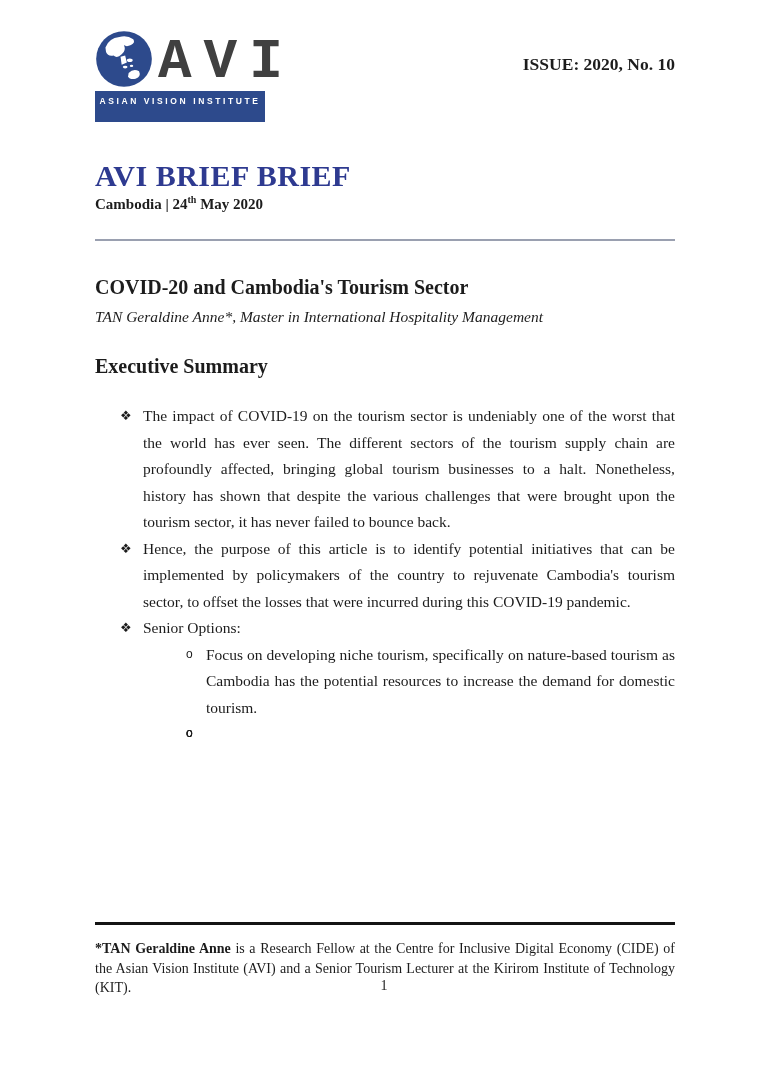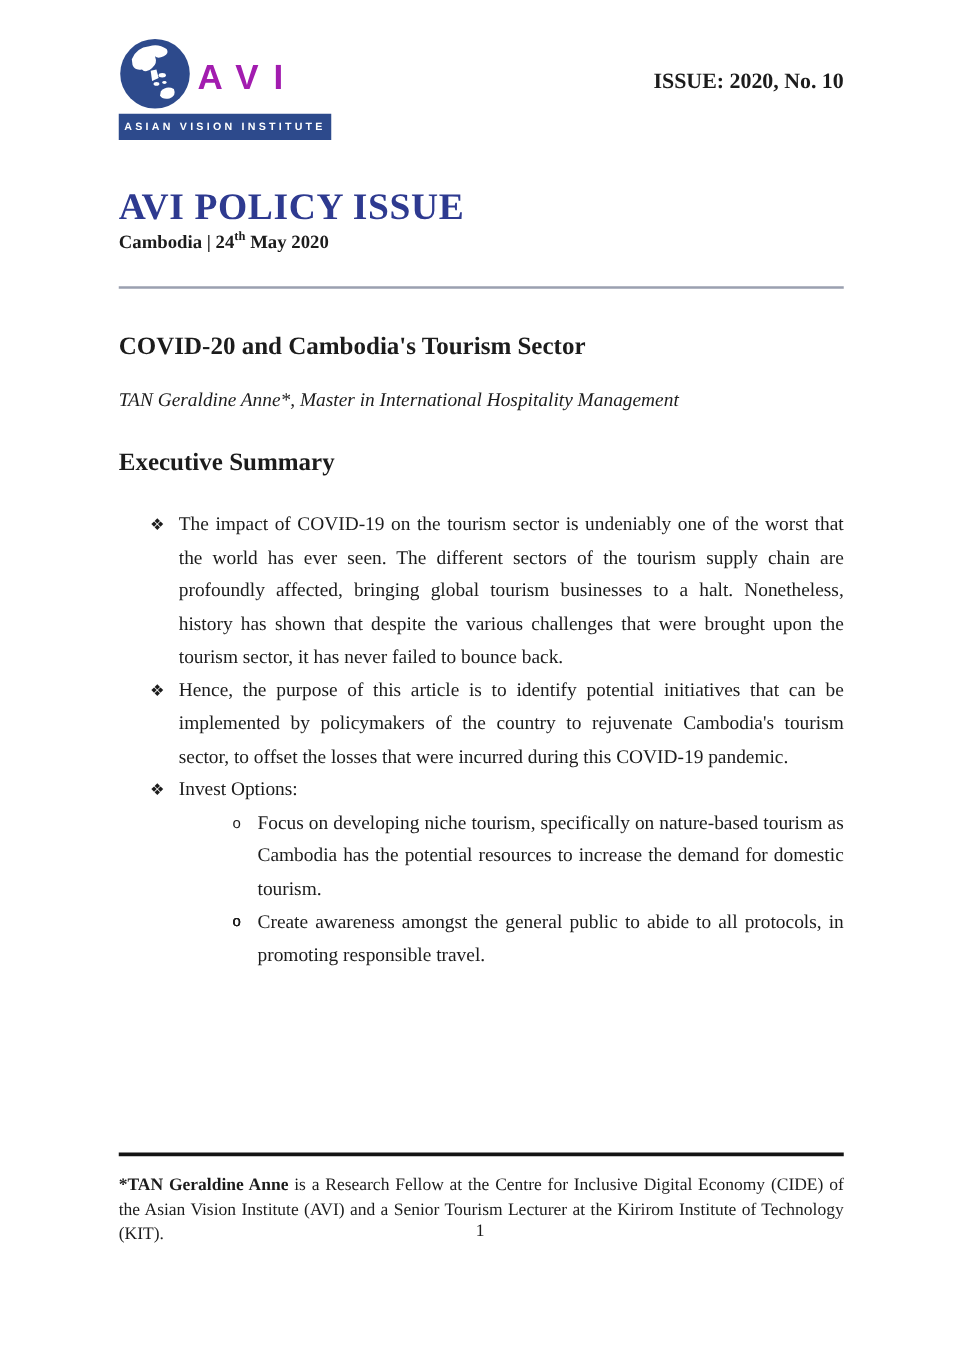--- a/index.html
+++ b/index.html
@@ -13,37 +13,37 @@
     font-family:"Liberation Serif","DejaVu Serif",serif;
     color:#1c1c1c;
     overflow:hidden;
   }
   
   .masthead{display:flex;justify-content:space-between;align-items:flex-start;}
   .logo{width:170px;}
   .logo-row{display:flex;align-items:flex-end;}
   .globe{width:58px;height:58px;flex:0 0 auto;display:block;}
   .logo-acronym{
-    font-family:Liberation Sans, sans-serif;
-    font-weight:bold;
-    font-size:28px;line-height:52px;
+    font-family:Liberation Mono, monospace;
+    font-weight:bold;
+    font-size:56px;line-height:52px;
     letter-spacing:12px;
-    color:#a21caf;
+    color:#404040;
     margin-left:5px;
   }
   .logo-banner{
     margin-top:3px;
     background:#2d4a8c;
     color:#ffffff;
     font-family:"Liberation Sans","DejaVu Sans",sans-serif;
     font-weight:bold;
     font-size:8.5px;
     letter-spacing:2.6px;
     text-align:center;
-    padding:5px 0 6px 0;
+    padding:5px 0 16px 0;
   }
   .issue{
     margin-top:24px;
     font-weight:bold;
     font-size:17.5px;
     white-space:nowrap;
   }
   
   .brief-title{
     margin:37px 0 0 0;
@@ -63,21 +63,21 @@
     border-top:2px solid #9aa0b0;
     margin:26px 0 0 0;
   }
   
   .article-title{
     margin:35px 0 0 0;
     font-size:20px;
     font-weight:bold;
   }
   .byline{
-    margin-top:23px;
+    margin-top:9px;
     font-size:15.5px;
     font-style:italic;
   }
   .section-heading{
     margin:29px 0 0 0;
     font-size:20px;
     font-weight:bold;
   }
   .bullets{margin:25px 0 0 0;padding:0;list-style:none;}
   .bullet{
@@ -147,21 +147,21 @@
           <ellipse fill="#ffffff" cx="63" cy="62" rx="3" ry="2"></ellipse>
           <path fill="#ffffff" d="M58,74 Q66,66 76,71 Q80,80 70,84 Q60,86 57,80 Z"></path>
         </svg>
         <span class="logo-acronym">AVI</span>
       </div>
       <div class="logo-banner">ASIAN VISION INSTITUTE</div>
     </div>
     <div class="issue">ISSUE: 2020, No. 10</div>
   </div>
 
-  <h1 class="brief-title">AVI POLICY ISSUE</h1>
+  <h1 class="brief-title">AVI BRIEF BRIEF</h1>
 
   <div class="dateline"><span>Cambodia | 24</span><sup>th</sup><span> May 2020</span></div>
 
   <hr class="header-rule">
 
   <h2 class="article-title">COVID-20 and Cambodia's Tourism Sector</h2>
 
   <div class="byline">TAN Geraldine Anne*, Master in International Hospitality Management</div>
 
   <h3 class="section-heading">Executive Summary</h3>
@@ -170,35 +170,34 @@
     <li class="bullet">
       <span class="bullet-glyph">❖</span>
       <span>The impact of COVID-19 on the tourism sector is undeniably one of the worst that the world has ever seen. The different sectors of the tourism supply chain are profoundly affected, bringing global tourism businesses to a halt. Nonetheless, history has shown that despite the various challenges that were brought upon the tourism sector, it has never failed to bounce back.</span>
     </li>
     <li class="bullet">
       <span class="bullet-glyph">❖</span>
       <span>Hence, the purpose of this article is to identify potential initiatives that can be implemented by policymakers of the country to rejuvenate Cambodia's tourism sector, to offset the losses that were incurred during this COVID-19 pandemic.</span>
     </li>
     <li class="bullet">
       <span class="bullet-glyph">❖</span>
-      <span>Invest Options:</span>
+      <span>Senior Options:</span>
       <ul class="sub-bullets">
         <li class="sub-bullet">
           <span class="sub-glyph">o</span>
           <span>Focus on developing niche tourism, specifically on nature-based tourism as Cambodia has the potential resources to increase the demand for domestic tourism.</span>
         </li>
         <li class="sub-bullet">
           <span class="sub-glyph">o</span>
         </li>
         <li class="sub-bullet">
           <span class="sub-glyph">o</span>
         </li>
         <li class="sub-bullet">
           <span class="sub-glyph">o</span>
-          <span>Create awareness amongst the general public to abide to all protocols, in promoting responsible travel.</span>
         </li>
       </ul>
     </li>
   </ul>
 
   <div class="footer">
     <hr class="footnote-rule">
     <p class="footnote"><b>*TAN Geraldine Anne</b><span> is a Research Fellow at the Centre for Inclusive Digital Economy (CIDE) of the Asian Vision Institute (AVI) and a Senior Tourism Lecturer at the Kirirom Institute of Technology (KIT).</span></p>
   </div>
 

